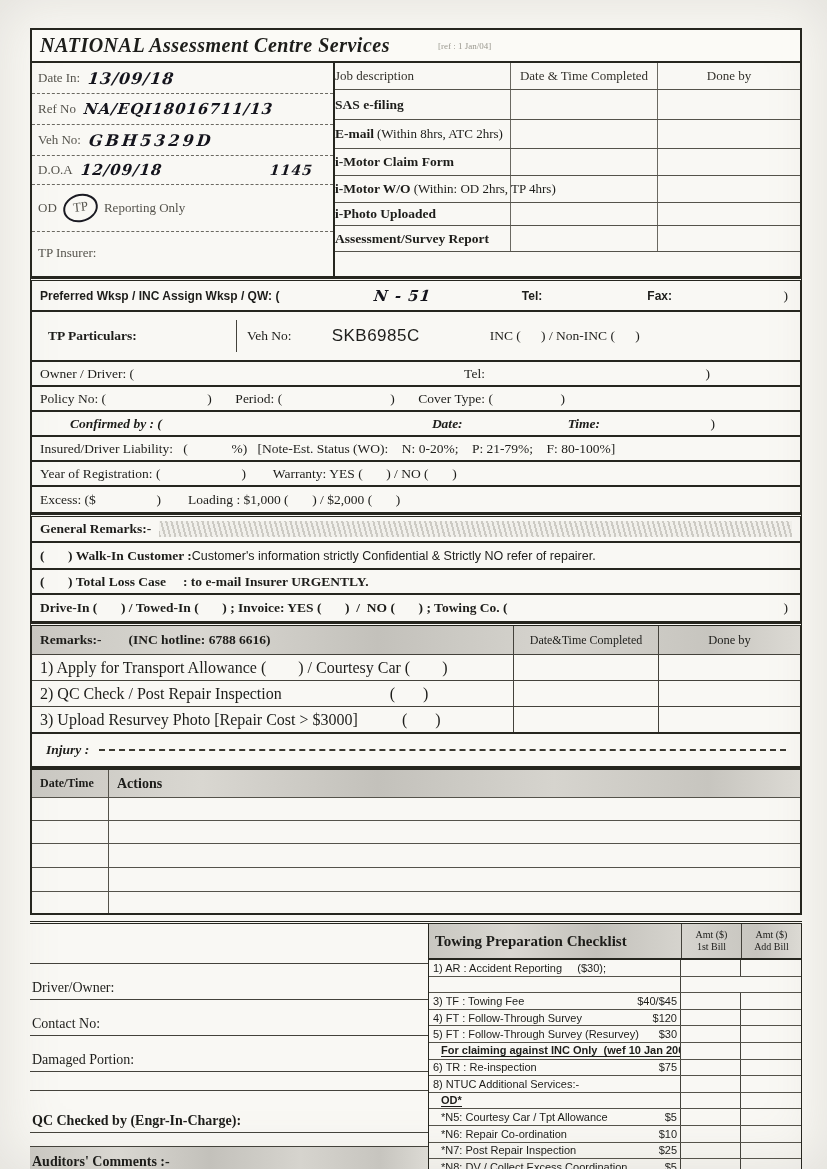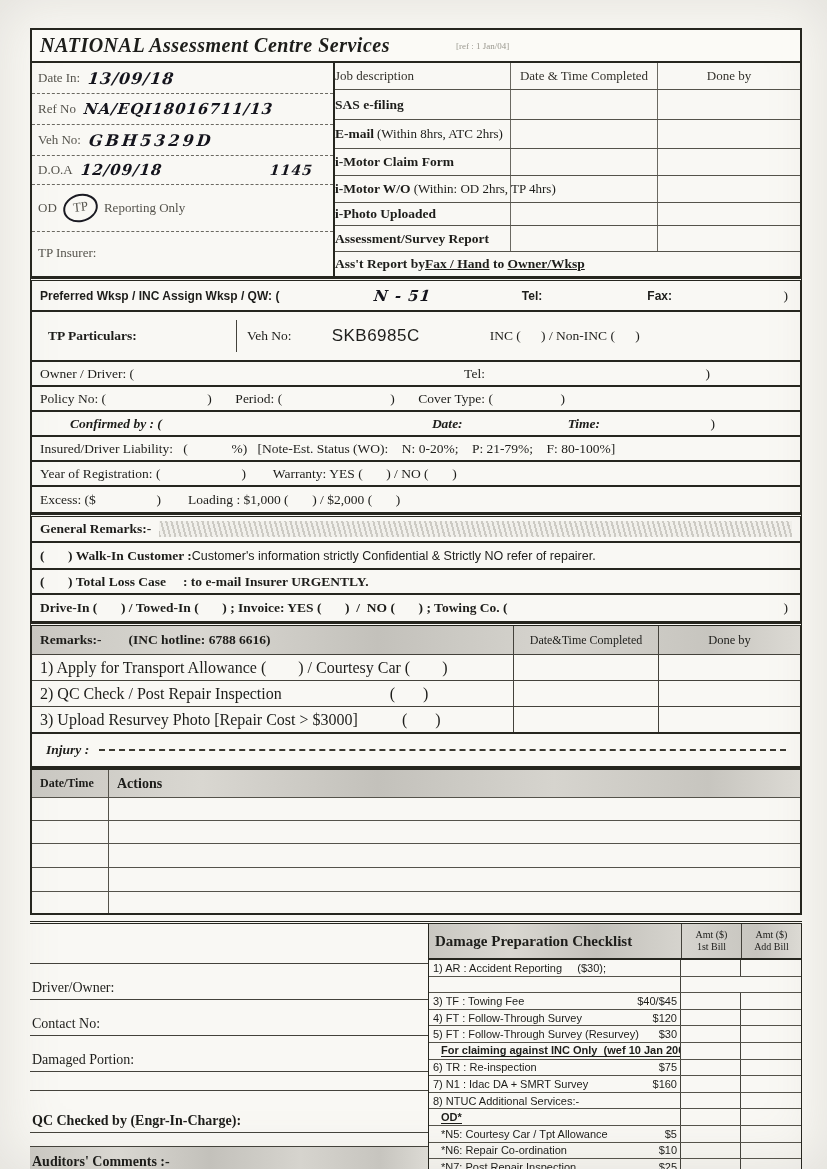--- a/index.html
+++ b/index.html
@@ -13,21 +13,21 @@
   .sans{font-family:"Liberation Sans",sans-serif;}
   .faint{color:#55534c;}
   .hand{font-family:"DejaVu Serif",serif;font-style:italic;font-weight:bold;color:#14141c;
         transform:skewX(-6deg);display:inline-block;letter-spacing:1px;}
   .shade{background:linear-gradient(90deg,#c9c7c1 0%,#d9d7d1 22%,#c3c1bb 45%,#d6d4ce 68%,#c7c5bf 88%,#dcdad4 100%);}
   .noisefill{flex:1;height:70%;align-self:center;margin-left:8px;
         background:repeating-linear-gradient(75deg,rgba(150,147,138,.45) 0 2px,rgba(220,218,212,.25) 2px 5px);}
   
   .titlebar{border:2px solid #26261f;height:31px;display:flex;align-items:center;padding:0 8px;background:#fbfaf6;}
   .titlebar .t{font-size:20px;font-weight:bold;font-style:italic;letter-spacing:.5px;}
-  .titlebar .ref{font-size:9px;color:#9a988f;margin-left:28px;padding-left:38px;}
+  .titlebar .ref{font-size:9px;color:#9a988f;margin-left:10px;padding-left:38px;}
   
   .topgrid{display:flex;border:2px solid #26261f;border-top:none;}
   .intake{width:301px;border-right:2px solid #26261f;display:flex;flex-direction:column;}
   .intake .row{border-bottom:1px dashed #6b6961;display:flex;align-items:center;padding:0 6px;font-size:13px;}
   .intake .row:last-child{border-bottom:none;}
   .jobs{flex:1;display:flex;flex-direction:column;font-size:13.5px;}
   .jrow{display:grid;grid-template-columns:176px 147px 1fr;border-bottom:1px solid #55534b;}
   .jrow:last-child{border-bottom:none;}
   .jrow>div{padding:3px 0;border-right:1px solid #6b6961;display:flex;align-items:center;}
   .jrow>div:last-child{border-right:none;}
@@ -153,26 +153,20 @@
           <div class="bold">i-Photo Uploaded</div>
             <div></div>
             <div></div>
         </div>
         <div class="jrow" style="height:25px">
           <div class="bold" style="white-space:nowrap">Assessment/Survey Report</div>
             <div></div>
             <div></div>
         </div>
         <div class="jrow" style="height:24px">
-          <div class="bold" style="white-space:nowrap;grid-column:1 / span 2;border-right:none">
-            <span>Ass't Report by </span>
-              <span class="uline">Fax / Hand</span>
-              <span class="pre"> to </span>
-              <span class="uline">Owner/Wksp</span>
-          </div>
             <div></div>
         </div>
       </div>
     </div>
 
     <div class="frow thicktop" style="height:29px">
       <span class="sans bold" style="font-size:12px">Preferred Wksp / INC Assign Wksp / QW: (</span>
       <span class="hand" style="margin-left:95px;font-size:15px">N - 51</span>
       <span class="sans bold" style="margin-left:auto;font-size:12px">Tel:</span>
       <span class="sans bold" style="margin-left:105px;margin-right:120px;font-size:12px">Fax:</span>
@@ -304,21 +298,21 @@
         </div>
         <div class="lrow" style="height:8px"></div>
         <div class="lrow shade" style="height:26px;align-items:center">
           <span class="bold ulineb">Auditors' Comments :-</span>
         </div>
 
       </div>
 
       <div class="checklist">
         <div class="chead shade">
-          <div class="ttl">Damage Preparation Checklist</div>
+          <div class="ttl">Towing Preparation Checklist</div>
           <div class="amt">
             <span>Amt ($)</span>
             <span>1st Bill</span>
           </div>
           <div class="amt">
             <span>Amt ($)</span>
             <span>Add Bill</span>
           </div>
         </div>
 
@@ -367,28 +361,20 @@
         <div class="crow">
           <div class="desc">
               <span>6) TR : Re-inspection</span>
             <span class="price">$75</span>
             </div>
           <div class="cell"></div>
             <div class="cell"></div>
         </div>
         <div class="crow">
           <div class="desc">
-              <span>7) N1 : Idac DA + SMRT Survey</span>
-            <span class="price">$160</span>
-            </div>
-          <div class="cell"></div>
-            <div class="cell"></div>
-        </div>
-        <div class="crow">
-          <div class="desc">
               <span>8) NTUC Additional Services:-</span>
             </div>
           <div class="cell"></div>
             <div class="cell"></div>
         </div>
         <div class="crow">
           <div class="desc ind">
               <span class="bold ulineb">OD*</span>
             </div>
           <div class="cell"></div>

